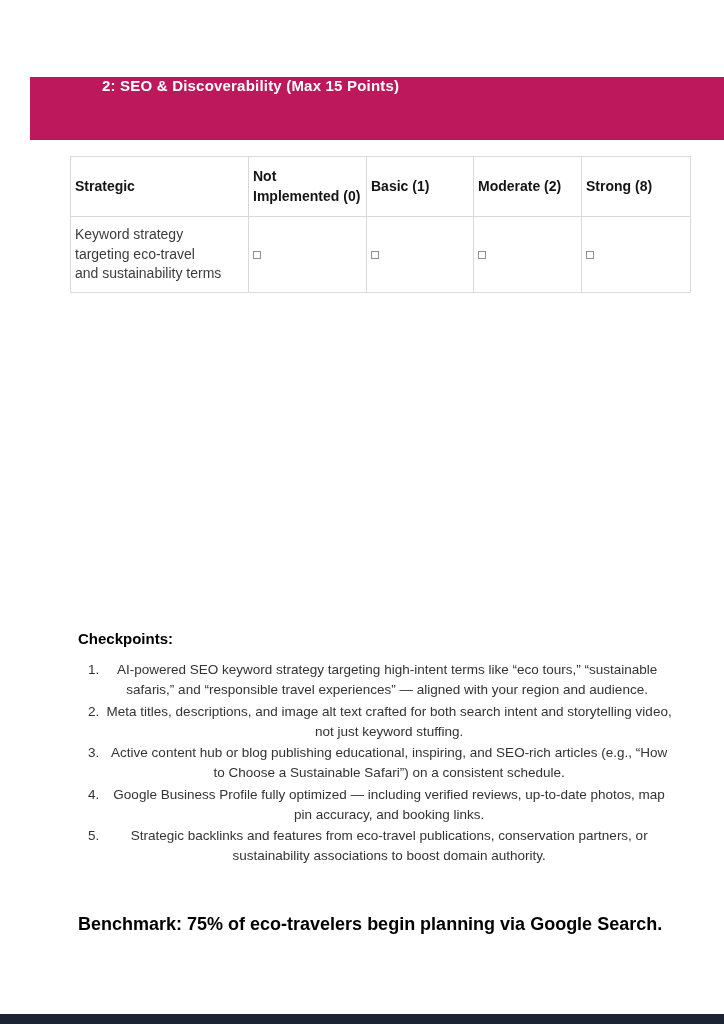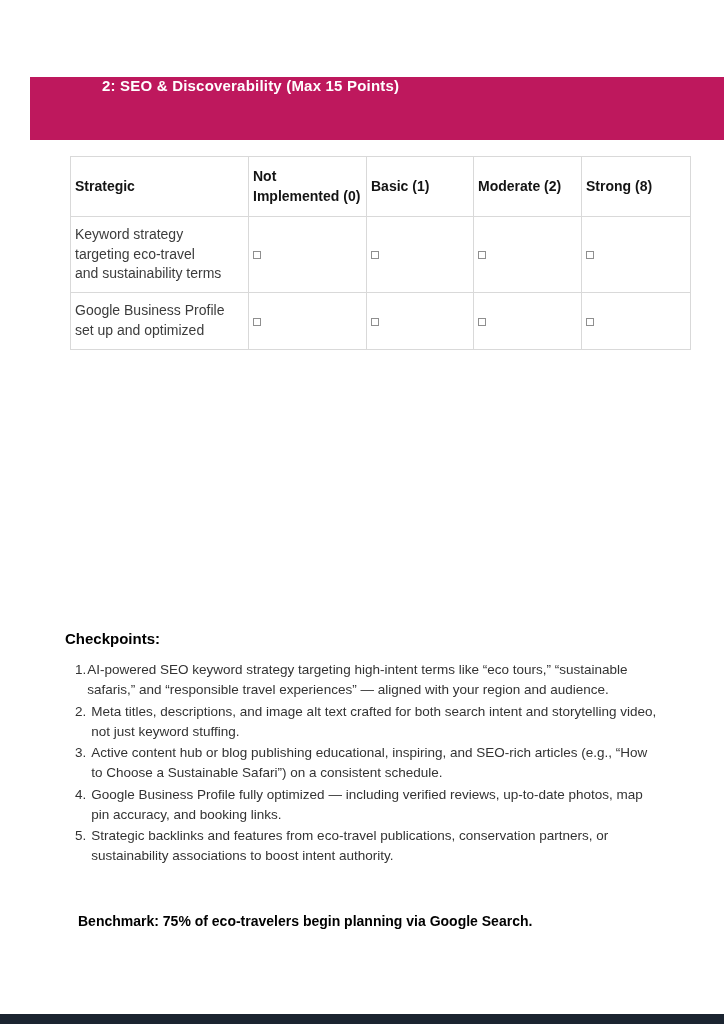--- a/index.html
+++ b/index.html
@@ -63,46 +63,46 @@
   .cb {
     display: inline-block;
     width: 8px; height: 8px;
     border: 1.4px solid #8f8f8f;
     background: #ffffff;
     vertical-align: middle;
   }
 
   
   .checkpoints {
-    position: absolute; left: 65px; top: 630px;
+    position: absolute; left: 78px; top: 630px;
     width: 596px;
   }
   .checkpoints .heading {
     font-size: 15px;
     font-weight: bold;
     color: #000000;
     margin: 0;
   }
   .cp-list { margin: 13px 0 0 10px; }
   .cp-item {
     display: flex;
     font-size: 13.5px;
     color: #333333;
     line-height: 1.5;
     margin-bottom: 1px;
   }
   .cp-num { flex: 0 0 auto; margin-right: 5px; }
   .cp-item:first-child .cp-num { margin-right: 1px; }
-  .cp-text { flex: 1 1 auto; }
+  .cp-text { flex: 1 1 auto; text-align: center; }
 
   
   .benchmark {
     position: absolute; left: 78px; top: 912px;
     width: 600px;
-    font-size: 14px;
+    font-size: 18px;
     font-weight: bold;
     color: #000000;
     line-height: 1.4;
   }
 
   
   .footer-band {
     position: absolute; left: 0; bottom: 0;
     width: 724px; height: 10px;
     background: #1b2430;
@@ -133,28 +133,20 @@
   </tr>
   <tr class="r1">
     <td class="checkpoint">Keyword strategy
 targeting eco-travel
 and sustainability terms</td>
     <td><span class="cb"></span></td>
     <td><span class="cb"></span></td>
     <td><span class="cb"></span></td>
     <td><span class="cb"></span></td>
   </tr>
-  <tr class="r4">
-    <td class="checkpoint">Google Business Profile
-set up and optimized</td>
-    <td><span class="cb"></span></td>
-    <td><span class="cb"></span></td>
-    <td><span class="cb"></span></td>
-    <td><span class="cb"></span></td>
-  </tr>
 </tbody>
   </table>
 
 <div class="checkpoints">
   <p class="heading">Checkpoints:</p>
   <div class="cp-list">
     <div class="cp-item">
       <span class="cp-num">1.</span>
       <span class="cp-text">AI-powered SEO keyword strategy targeting high-intent terms like “eco tours,” “sustainable safaris,” and “responsible travel experiences” — aligned with your region and audience.</span>
     </div>
@@ -165,20 +157,20 @@
     <div class="cp-item">
       <span class="cp-num">3.</span>
       <span class="cp-text">Active content hub or blog publishing educational, inspiring, and SEO-rich articles (e.g., “How to Choose a Sustainable Safari”) on a consistent schedule.</span>
     </div>
     <div class="cp-item">
       <span class="cp-num">4.</span>
       <span class="cp-text">Google Business Profile fully optimized — including verified reviews, up-to-date photos, map pin accuracy, and booking links.</span>
     </div>
     <div class="cp-item">
       <span class="cp-num">5.</span>
-      <span class="cp-text">Strategic backlinks and features from eco-travel publications, conservation partners, or sustainability associations to boost intent authority.</span>
+      <span class="cp-text">Strategic backlinks and features from eco-travel publications, conservation partners, or sustainability associations to boost domain authority.</span>
     </div>
   </div>
 </div>
 
 <div class="benchmark">Benchmark: 75% of eco-travelers begin planning via Google Search.</div>
 
 <div class="footer-band"></div>
 
 </body></html>

